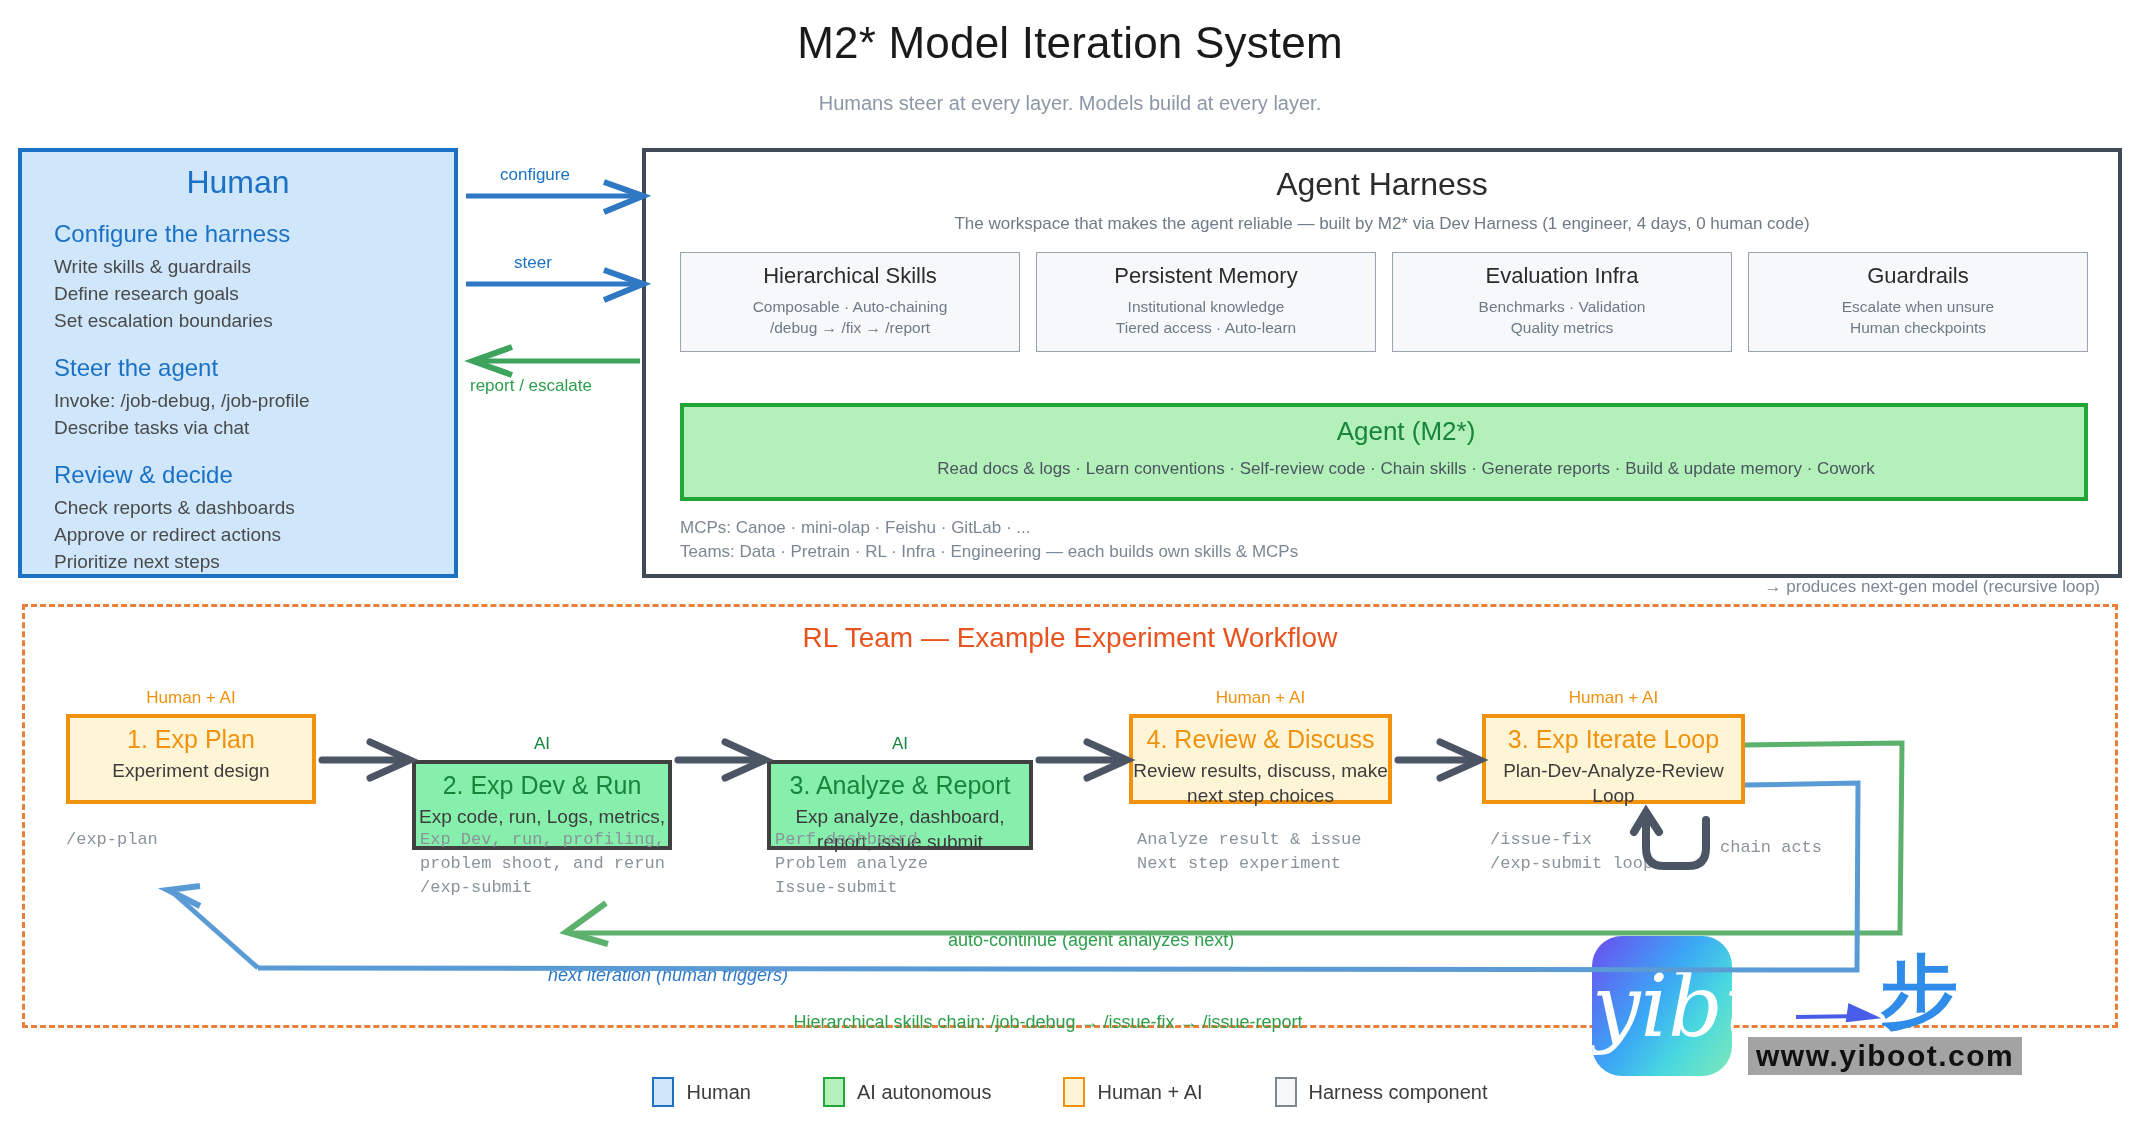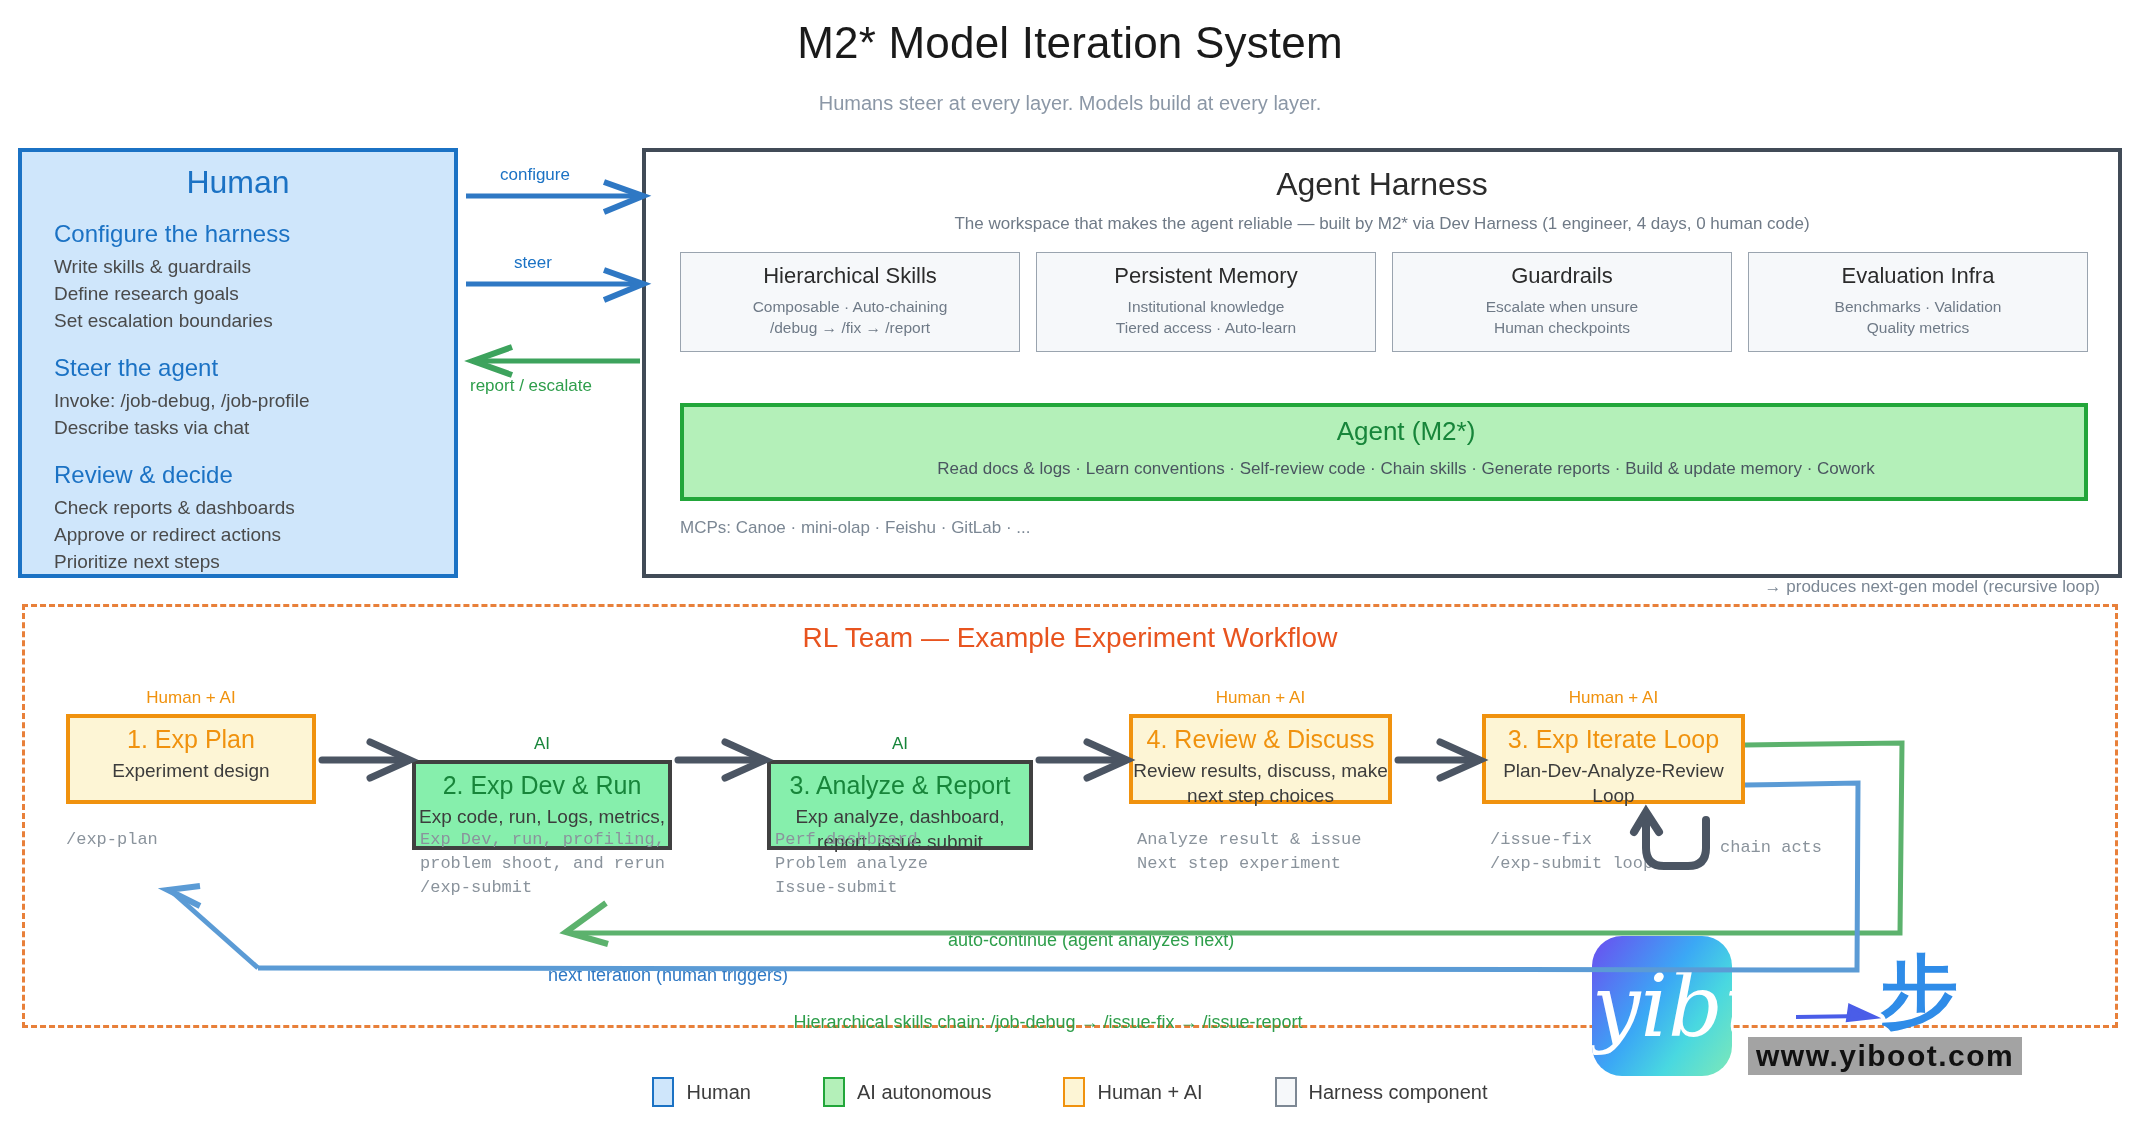--- a/index.html
+++ b/index.html
@@ -63,21 +63,21 @@
   .role-orange{color:#f0920e;}
   .role-green{color:#17853a;}
 
   .caption{position:absolute;font-family:"Liberation Mono","DejaVu Sans Mono",monospace;
      font-size:17px;color:#8a939c;line-height:1.42;white-space:pre;}
 
   #chain-acts-label{font-family:"Liberation Mono","DejaVu Sans Mono",monospace;
      font-size:17px;color:#8a939c;left:1720px;top:838px;}
 
   #lbl-auto-continue{left:948px;top:930px;font-size:18px;color:#2e9e4b;}
-  #lbl-next-iteration{left:548px;top:965px;font-size:18px;color:#2f78c4;}
+  #lbl-next-iteration{left:548px;top:965px;font-size:18px;color:#2f78c4;font-style:italic;}
   #lbl-skills-chain{left:0;top:1012px;width:2096px;text-align:center;font-size:18px;color:#2e9e4b;}
 
   
   #legend{left:0;top:1077px;width:2140px;display:flex;justify-content:center;gap:72px;align-items:center;}
   .legend-item{display:flex;align-items:center;gap:12px;font-size:20px;color:#3c3c3c;}
   .swatch{width:22px;height:30px;box-sizing:border-box;border-width:2.5px;border-style:solid;}
 
   
   #wm-logo{left:1592px;top:936px;width:140px;height:140px;border-radius:30px;
      background:linear-gradient(125deg,#6b4df0 0%,#3ba8f5 45%,#49d8e0 70%,#7de8b8 100%);
@@ -127,37 +127,38 @@
       <div class="hcard-title">Hierarchical Skills</div>
       <div class="hcard-line">Composable · Auto-chaining</div>
       <div class="hcard-line">/debug → /fix → /report</div>
     </div>
     <div class="hcard">
       <div class="hcard-title">Persistent Memory</div>
       <div class="hcard-line">Institutional knowledge</div>
       <div class="hcard-line">Tiered access · Auto-learn</div>
     </div>
     <div class="hcard">
+      <div class="hcard-title">Evaluation Infra</div>
+      <div class="hcard-line">Benchmarks · Validation</div>
+      <div class="hcard-line">Quality metrics</div>
+    </div>
+    <div class="hcard">
       <div class="hcard-title">Guardrails</div>
       <div class="hcard-line">Escalate when unsure</div>
       <div class="hcard-line">Human checkpoints</div>
     </div>
-    <div class="hcard">
-      <div class="hcard-title">Evaluation Infra</div>
-      <div class="hcard-line">Benchmarks · Validation</div>
-      <div class="hcard-line">Quality metrics</div>
-    </div>
   </div>
 
   <div id="agent-box">
     <div id="agent-title">Agent (M2*)</div>
     <div id="agent-caps">Read docs &amp; logs  ·  Learn conventions  ·  Self-review code  ·  Chain skills  ·  Generate reports  ·  Build &amp; update memory  ·  Cowork</div>
   </div>
 
   <div class="abs" id="mcps-line">MCPs: Canoe · mini-olap · Feishu · GitLab · ...</div>
+  <div class="abs" id="teams-line">Teams: Data · Pretrain · RL · Infra · Engineering  —  each builds own skills &amp; MCPs</div>
   <div class="abs" id="recursive-note">→ produces next-gen model (recursive loop)</div>
 </div>
 
 <div class="abs arrow-label" id="lbl-configure">configure</div>
 <div class="abs arrow-label" id="lbl-steer">steer</div>
 <div class="abs arrow-label" id="lbl-report">report / escalate</div>
 
 <div class="abs" id="workflow"></div>
 <div class="abs" id="workflow-title">RL Team — Example Experiment Workflow</div>
 

